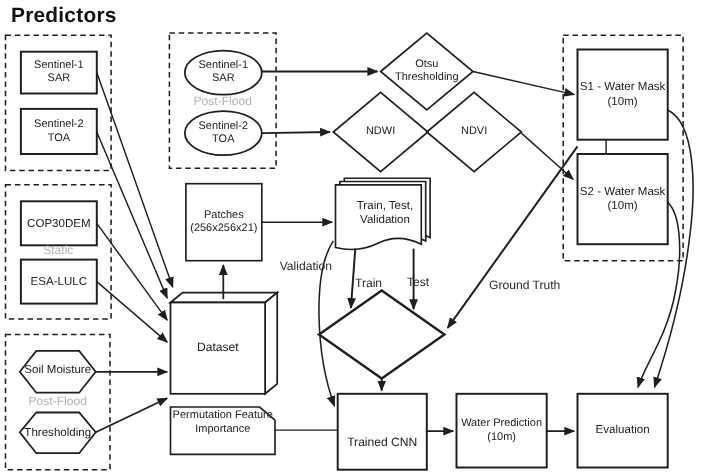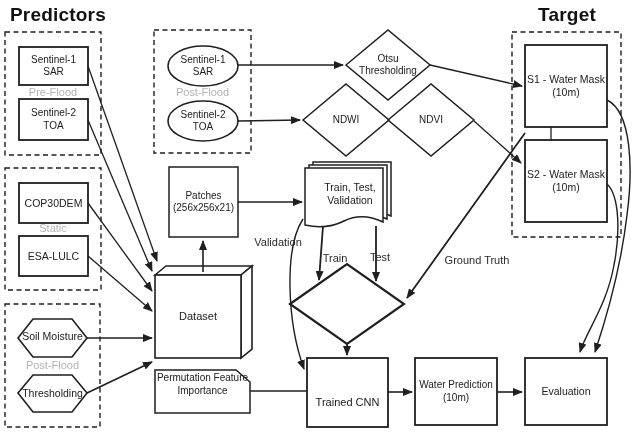--- a/index.html
+++ b/index.html
@@ -105,31 +105,25 @@
 
   <g stroke="#1f1f1f" stroke-width="1.4" fill="none">
     <path d="M607,100 C632,112 633,170 627,215 C620,275 604,325 595,352" marker-end="url(#arr)"></path>
     <path d="M607,184 C620,196 620,235 614,265 C607,305 586,332 580,352" marker-end="url(#arr)"></path>
   </g>
 </svg>
 
 <div class="lbl title left-align" style="left:10px;top:2px;width:130px;height:26px;">
       <div>Predictors</div>
     </div>
-<div class="lbl title" style="left:512px;top:2px;width:110px;height:26px;">
-      <div>Target</div>
-    </div>
 
 <div class="lbl fs10" style="left:19px;top:47px;width:69px;height:38px;">
   <div>Sentinel-1</div>
   <div>SAR</div>
 </div>
-<div class="lbl muted" style="left:5px;top:86px;width:96px;height:14px;">
-      <div>Pre-Flood</div>
-    </div>
 <div class="lbl fs10" style="left:19px;top:99px;width:69px;height:41px;">
   <div>Sentinel-2</div>
   <div>TOA</div>
 </div>
 
 <div class="lbl fs10" style="left:168px;top:47px;width:70px;height:38px;">
   <div>Sentinel-1</div>
   <div>SAR</div>
 </div>
 <div class="lbl muted" style="left:154px;top:86px;width:97px;height:14px;">

